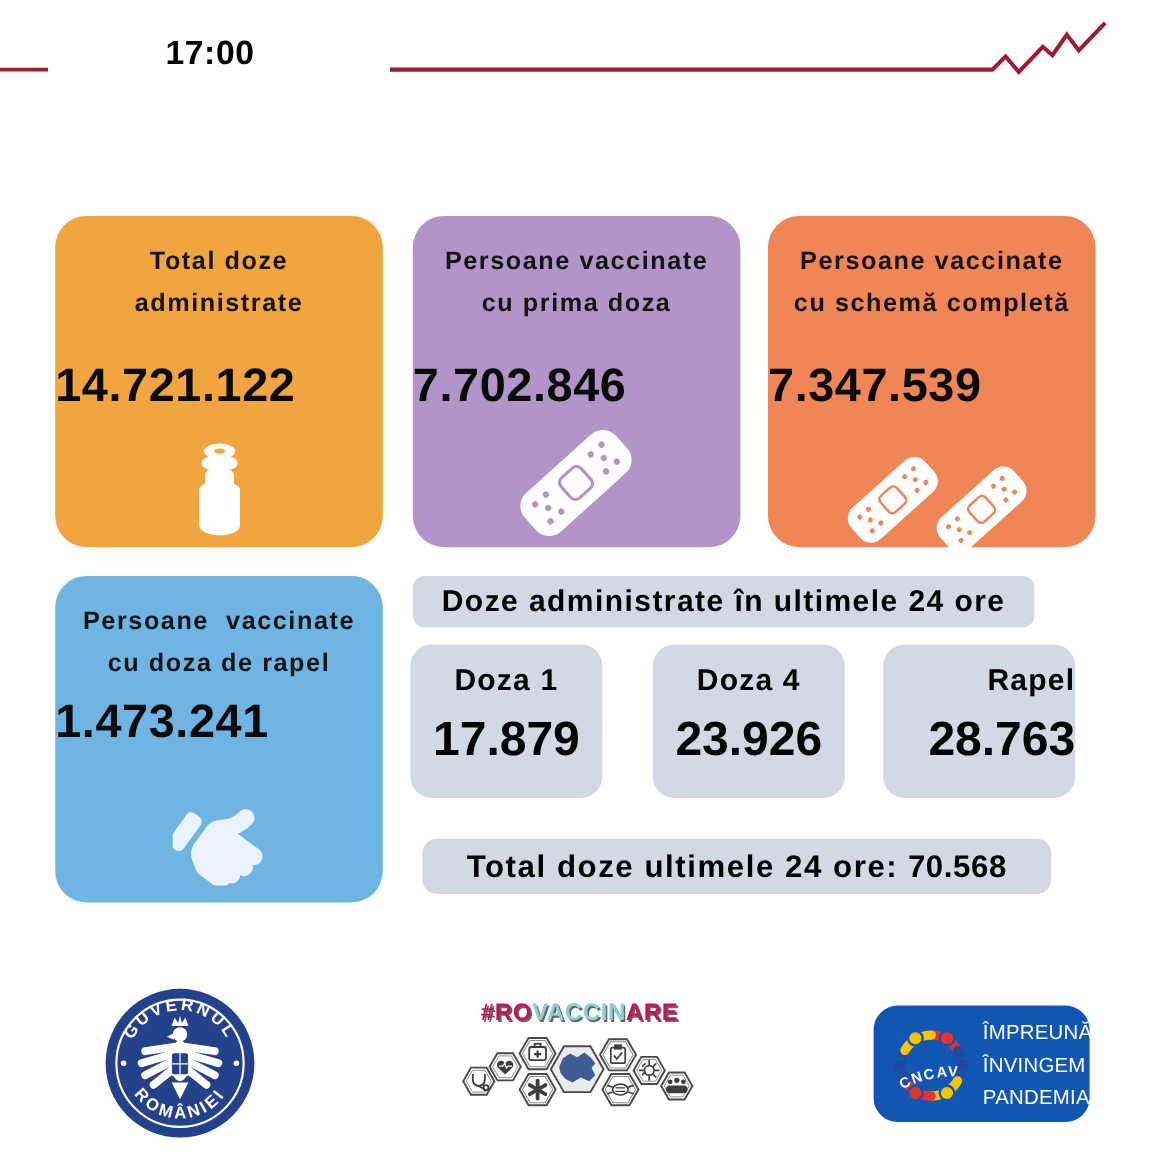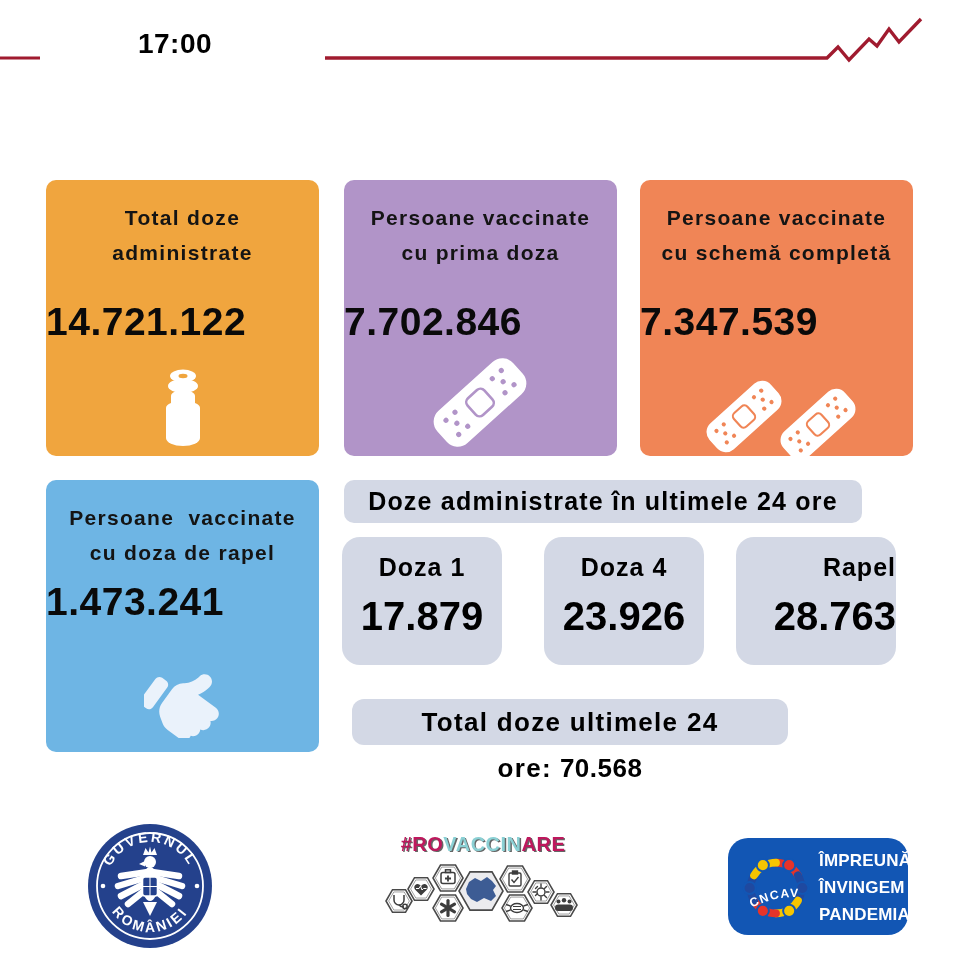--- a/index.html
+++ b/index.html
@@ -6,21 +6,21 @@
   .canvas{position:relative;width:960px;height:960px;background:#ffffff;overflow:hidden;
           font-family:"Liberation Sans", sans-serif;color:#000;}
   svg{display:block;}
 
   
   .hdr-lines{position:absolute;left:0;top:0;width:960px;height:130px;}
   .hdr-date{position:absolute;left:40px;top:24px;width:270px;text-align:center;
             font-weight:bold;font-size:28px;line-height:40px;letter-spacing:0.5px;}
 
   
-  .bigcard{position:absolute;top:180px;width:273px;height:276px;border-radius:10px;}
+  .bigcard{position:absolute;top:180px;width:273px;height:276px;border-radius:26px;}
   .card-total  {left:46px;  background:var(--card_yellow,#F0A53E);}
   .card-first  {left:344px; background:var(--card_purple,#B194C8);}
   .card-full   {left:640px; background:var(--card_orange,#F08556);}
   .card-booster{left:46px;  top:480px; height:272px; background:var(--card_blue,#6EB5E4);}
   .card-title{position:absolute;top:20px;left:0;right:0;text-align:center;font-weight:bold;
               font-size:21px;line-height:35px;letter-spacing:1.3px;white-space:pre-wrap;color:#141414;}
   .card-value{position:absolute;top:120px;left:0;right:0;text-align:left;font-weight:bold;
               font-size:39px;letter-spacing:0.5px;color:#0a0a0a;}
   .card-booster .card-value{top:100px;}
   .icon-center{position:absolute;left:50%;transform:translateX(-50%);}
@@ -28,34 +28,34 @@
   .rot{transform:rotate(-42deg);}
 
   
   .panel{position:absolute;background:var(--panel_gray,#D3D8E5);font-weight:bold;text-align:center;}
   .banner24{left:344px;top:480px;width:518px;height:43px;border-radius:10px;line-height:43px;
             font-size:25px;letter-spacing:1.2px;}
   .mini{top:537px;width:160px;height:128px;border-radius:18px;}
   .mini-1{left:342px;} .mini-2{left:544px;} .mini-3{left:736px;text-align:right;}
   .mini-label{position:absolute;top:16px;left:0;right:0;font-size:25px;letter-spacing:1px;font-weight:bold;}
   .mini-value{position:absolute;top:57px;left:0;right:0;font-size:40px;font-weight:bold;}
-  .total24{left:352px;top:699px;width:436px;height:46px;border-radius:12px;line-height:46px;font-size:26px;text-align:center;}
+  .total24{left:352px;top:699px;width:524px;height:46px;border-radius:12px;line-height:46px;font-size:26px;text-align:center;}
   .total24 .lbl{letter-spacing:1.3px;}
   .total24 .val{letter-spacing:0.5px;margin-left:8px;}
 
   
   .seal{position:absolute;left:86px;top:822px;width:128px;height:128px;}
   .rovac{position:absolute;left:376px;top:833px;width:214px;height:100px;}
   .rovac-title{position:absolute;left:0;top:0;width:214px;text-align:center;font-weight:bold;
                font-size:20px;letter-spacing:0.5px;text-shadow:1.4px 1.4px 0 rgba(50,50,50,0.75);}
   .rovac-title .dark{color:#be185d;}
   .rovac-title .teal{color:var(--rovaccinare_teal,#8BD0D4);}
   .cncav{position:absolute;left:728px;top:838px;width:180px;height:97px;border-radius:20px;
          background:var(--cncav_blue,#1256B4);}
-  .cncav-text{position:absolute;left:91px;top:9px;color:#fff;font-weight:bold;font-size:17px;
+  .cncav-text{position:absolute;left:91px;top:9px;color:#fff;font-weight:normal;font-size:17px;
               line-height:27px;letter-spacing:0.2px;}
   .cncav-text div{white-space:nowrap;}
 </style>
 </head>
 <body>
 
 <div class="canvas">
 
   <svg class="hdr-lines" viewBox="0 0 960 130">
     <polyline points="0,58 40,58" fill="none" stroke="var(--accent_red,#A01B2F)" stroke-width="3"></polyline>

